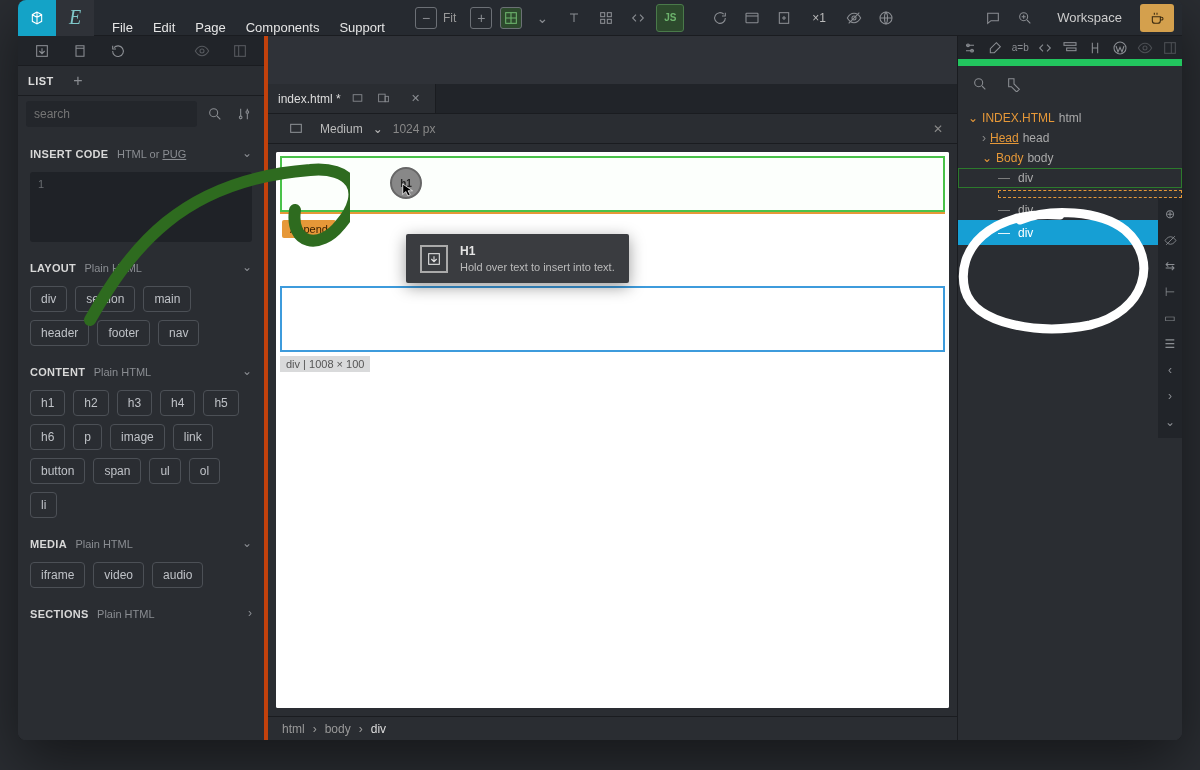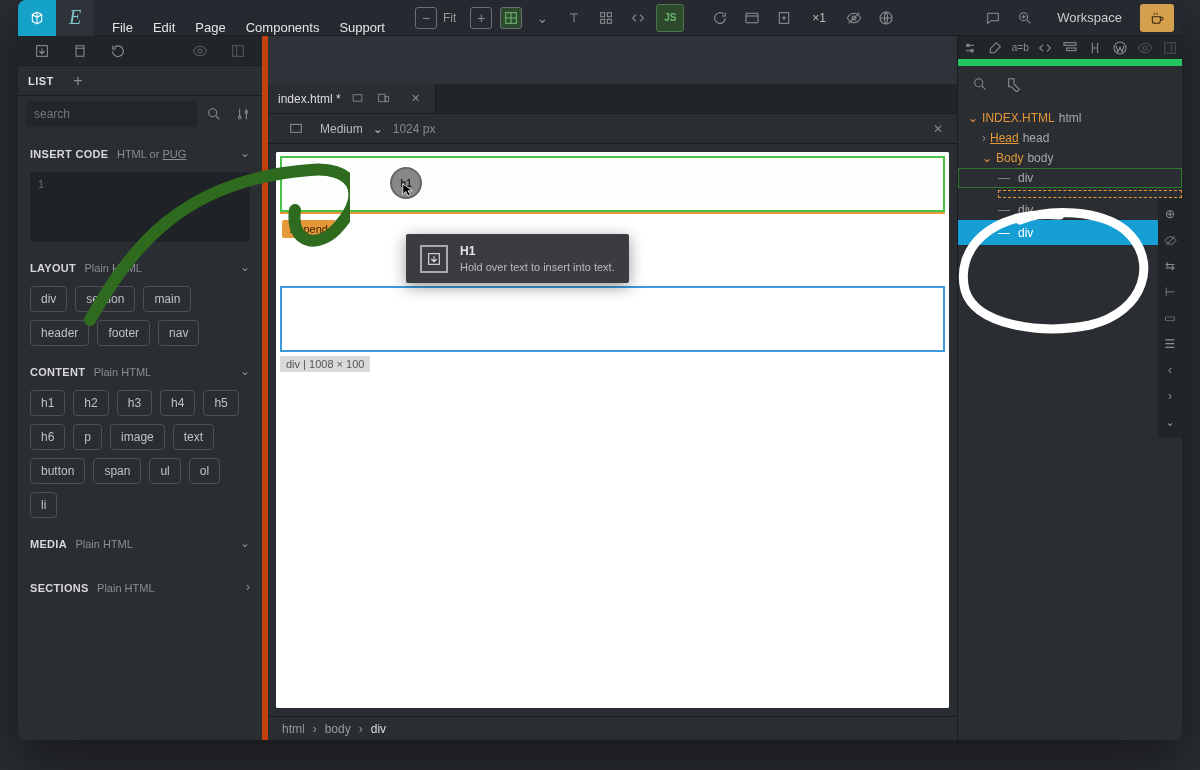--- a/index.html
+++ b/index.html
@@ -21,21 +21,21 @@
 .toolbar-icons { display: flex; align-items: center; gap: 4px; margin-left: 10px; flex: 1; }
 .ticon { width: 28px; height: 28px; display: flex; align-items: center; justify-content: center; color: #8a8d92; border-radius: 3px; cursor: pointer; font-size: 14px; }
 .ticon.sq { border: 1px solid #6c7076; width: 22px; height: 22px; margin: 0 2px; }
 .ticon.active { background: #2d4a2d; color: #6db46d; }
 .toolbar-right { display: flex; align-items: center; gap: 4px; padding-right: 8px; }
 .workspace-btn { padding: 0 14px; color: #ccc; font-size: 13px; line-height: 36px; cursor: pointer; }
 .coffee { width: 34px; height: 28px; background: #d4a04d; border-radius: 3px; display: flex; align-items: center; justify-content: center; color: #3a2a10; }
 
 .body { flex: 1; display: flex; overflow: hidden; }
 
-.sidebar-left { width: 250px; background: #2a2d32; border-right: 6px solid #c2410c; display: flex; flex-direction: column; }
+.sidebar-left { width: 250px; background: #2a2d32; border-right: 4px solid #c2410c; display: flex; flex-direction: column; }
 .sl-top { height: 30px; background: #212429; display: flex; align-items: center; gap: 10px; padding: 0 10px; border-bottom: 1px solid #1a1c20; }
 .sl-top .ticon { color: #8a8d92; }
 .sl-tabs { height: 30px; display: flex; align-items: center; padding: 0 10px; gap: 10px; border-bottom: 1px solid #1a1c20; }
 .sl-tab { font-size: 11px; font-weight: 600; letter-spacing: 0.5px; color: #ddd; }
 .sl-search { height: 36px; display: flex; align-items: center; padding: 0 8px; gap: 6px; }
 .sl-search input { flex: 1; background: #23262b; border: none; color: #ccc; font-size: 12px; padding: 6px 8px; border-radius: 3px; outline: none; }
 .sl-body { flex: 1; overflow-y: auto; padding: 4px 0; }
 .sl-section { padding: 8px 12px; }
 .sl-section-h { display: flex; align-items: center; justify-content: space-between; margin-bottom: 10px; }
 .sl-section-title { font-size: 11px; color: #d8d8d8; font-weight: 600; letter-spacing: 0.3px; }
@@ -282,33 +282,38 @@
           </div>
           <div class="tag-grid">
             <div class="tag-chip">h1</div>
             <div class="tag-chip">h2</div>
             <div class="tag-chip">h3</div>
             <div class="tag-chip">h4</div>
             <div class="tag-chip">h5</div>
             <div class="tag-chip">h6</div>
             <div class="tag-chip">p</div>
             <div class="tag-chip">image</div>
-            <div class="tag-chip">text</div>
+            <div class="tag-chip">link</div>
             <div class="tag-chip">button</div>
             <div class="tag-chip">span</div>
             <div class="tag-chip">ul</div>
             <div class="tag-chip">ol</div>
             <div class="tag-chip">li</div>
           </div>
         </div>
 
         <div class="sl-section">
           <div class="sl-section-h">
             <span><span class="sl-section-title">MEDIA</span> <span class="sl-section-sub">Plain HTML</span></span>
             <span class="chev">⌄</span>
+          </div>
+          <div class="tag-grid">
+            <div class="tag-chip">iframe</div>
+            <div class="tag-chip">video</div>
+            <div class="tag-chip">audio</div>
           </div>
         </div>
 
         <div class="sl-section">
           <div class="sl-section-h">
             <span><span class="sl-section-title">SECTIONS</span> <span class="sl-section-sub">Plain HTML</span></span>
             <span class="chev">›</span>
           </div>
         </div>
       </div>

